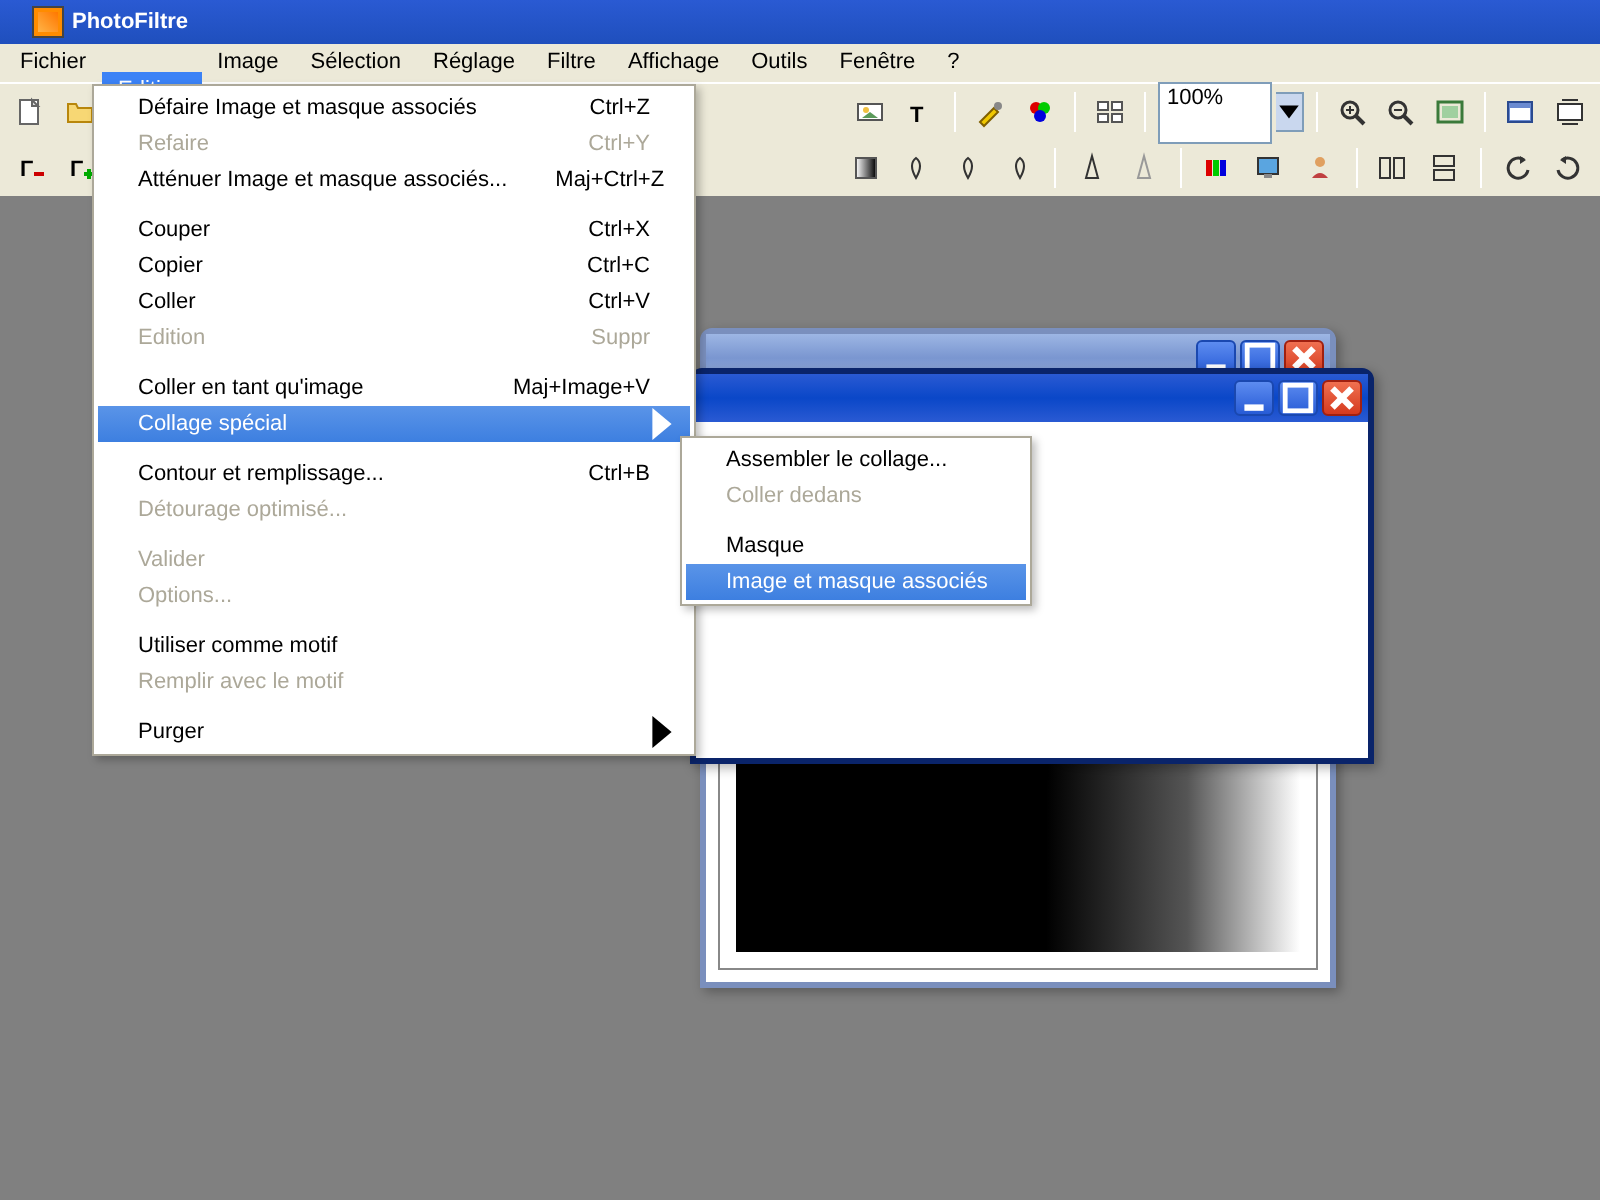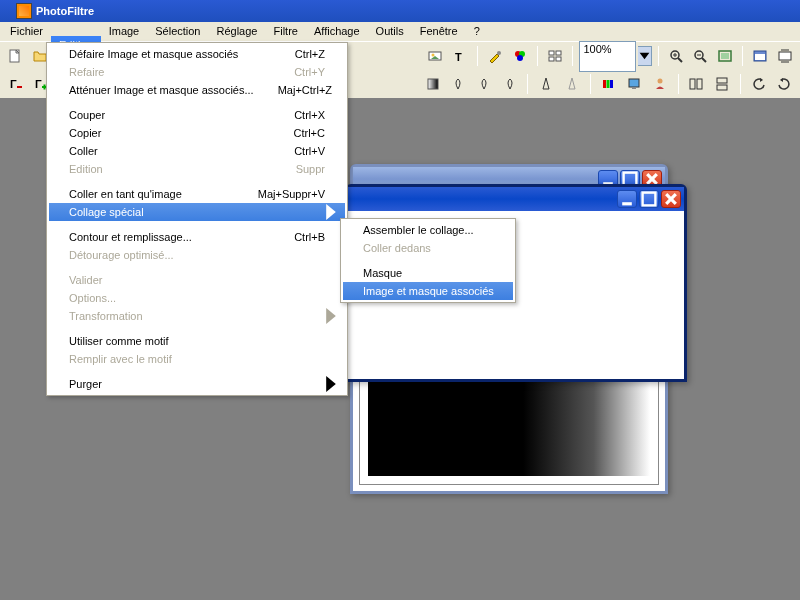--- a/index.html
+++ b/index.html
@@ -376,21 +376,21 @@
       <span>Coller</span>
       <span class="shortcut">Ctrl+V</span>
     </div>
     <div class="dd-item disabled">
       <span>Edition</span>
       <span class="shortcut">Suppr</span>
     </div>
     <div class="dd-sep"></div>
     <div class="dd-item">
       <span>Coller en tant qu'image</span>
-      <span class="shortcut">Maj+Suppr+V</span>
+      <span class="shortcut">Maj+Image+V</span>
     </div>
     <div class="dd-item highlighted">
       <span>Collage spécial</span>
       <span class="arrow">
         <svg viewBox="0 0 6 10" width="6" height="10">
           <path d="M0 0 L6 5 L0 10 Z" fill="#fff"></path>
         </svg>
       </span>
     </div>
     <div class="dd-sep"></div>
@@ -401,28 +401,20 @@
     <div class="dd-item disabled">
       <span>Détourage optimisé...</span>
     </div>
     <div class="dd-sep"></div>
     <div class="dd-item disabled">
       <span>Valider</span>
     </div>
     <div class="dd-item disabled">
       <span>Options...</span>
     </div>
-    <div class="dd-item disabled">
-      <span>Transformation</span>
-      <span class="arrow">
-        <svg viewBox="0 0 6 10" width="6" height="10">
-          <path d="M0 0 L6 5 L0 10 Z" fill="#aca899"></path>
-        </svg>
-      </span>
-    </div>
     <div class="dd-sep"></div>
     <div class="dd-item">
       <span>Utiliser comme motif</span>
     </div>
     <div class="dd-item disabled">
       <span>Remplir avec le motif</span>
     </div>
     <div class="dd-sep"></div>
     <div class="dd-item">
       <span>Purger</span>

